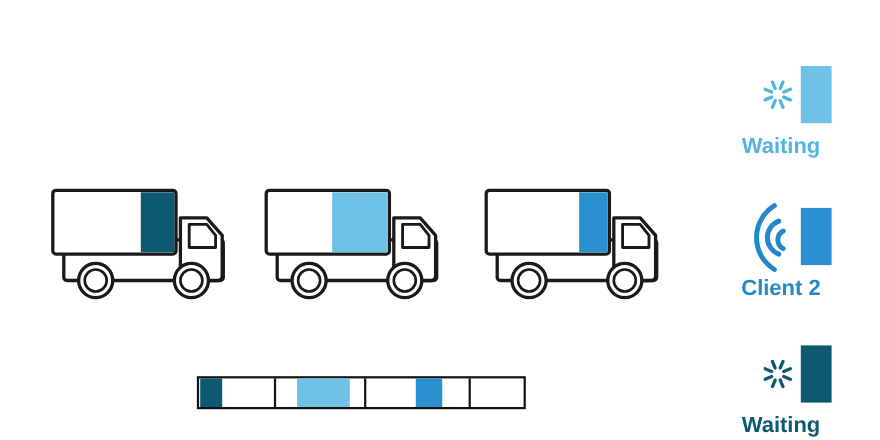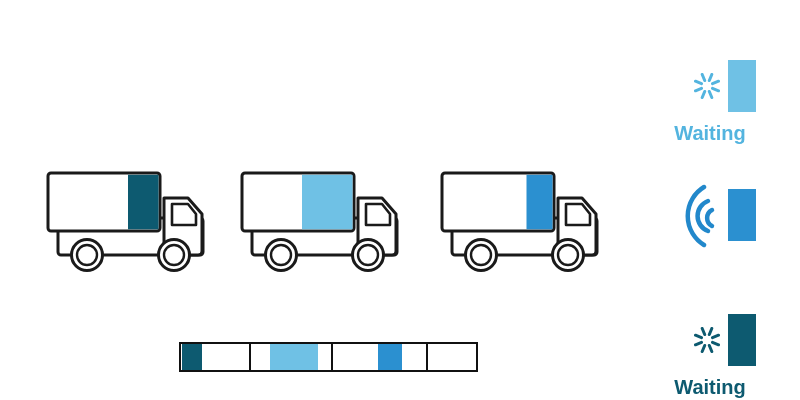--- a/index.html
+++ b/index.html
@@ -105,20 +105,21 @@
           <svg viewBox="0 0 40 66" width="40" height="66">
     <g fill="none" stroke="#2288cb" stroke-width="4.5" stroke-linecap="round">
       <path d="M 24 5 A 34 34 0 0 0 24 63"></path>
       <path d="M 28 19 A 16 16 0 0 0 28 49"></path>
       <path d="M 32 28 A 9 9 0 0 0 32 44"></path>
     </g>
           </svg>
         </span>
       <span class="legend-rect" style="background: rgb(43, 144, 208);"></span>
     </div>
+    <div class="legend-label" style="color: rgb(34, 136, 203);">Client 2</div>
   </div>
 
   <div class="legend-item legend-item-3">
     <div class="legend-row">
       <span class="legend-icon">
           <svg viewBox="0 0 26 26" width="26" height="26">
     <g stroke="#0d5a70" stroke-width="3" stroke-linecap="round">
               <line x1="18.5" y1="15.3" x2="24.5" y2="17.8"></line>
               <line x1="15.3" y1="18.5" x2="17.8" y2="24.5"></line>
               <line x1="10.7" y1="18.5" x2="8.2" y2="24.5"></line>

